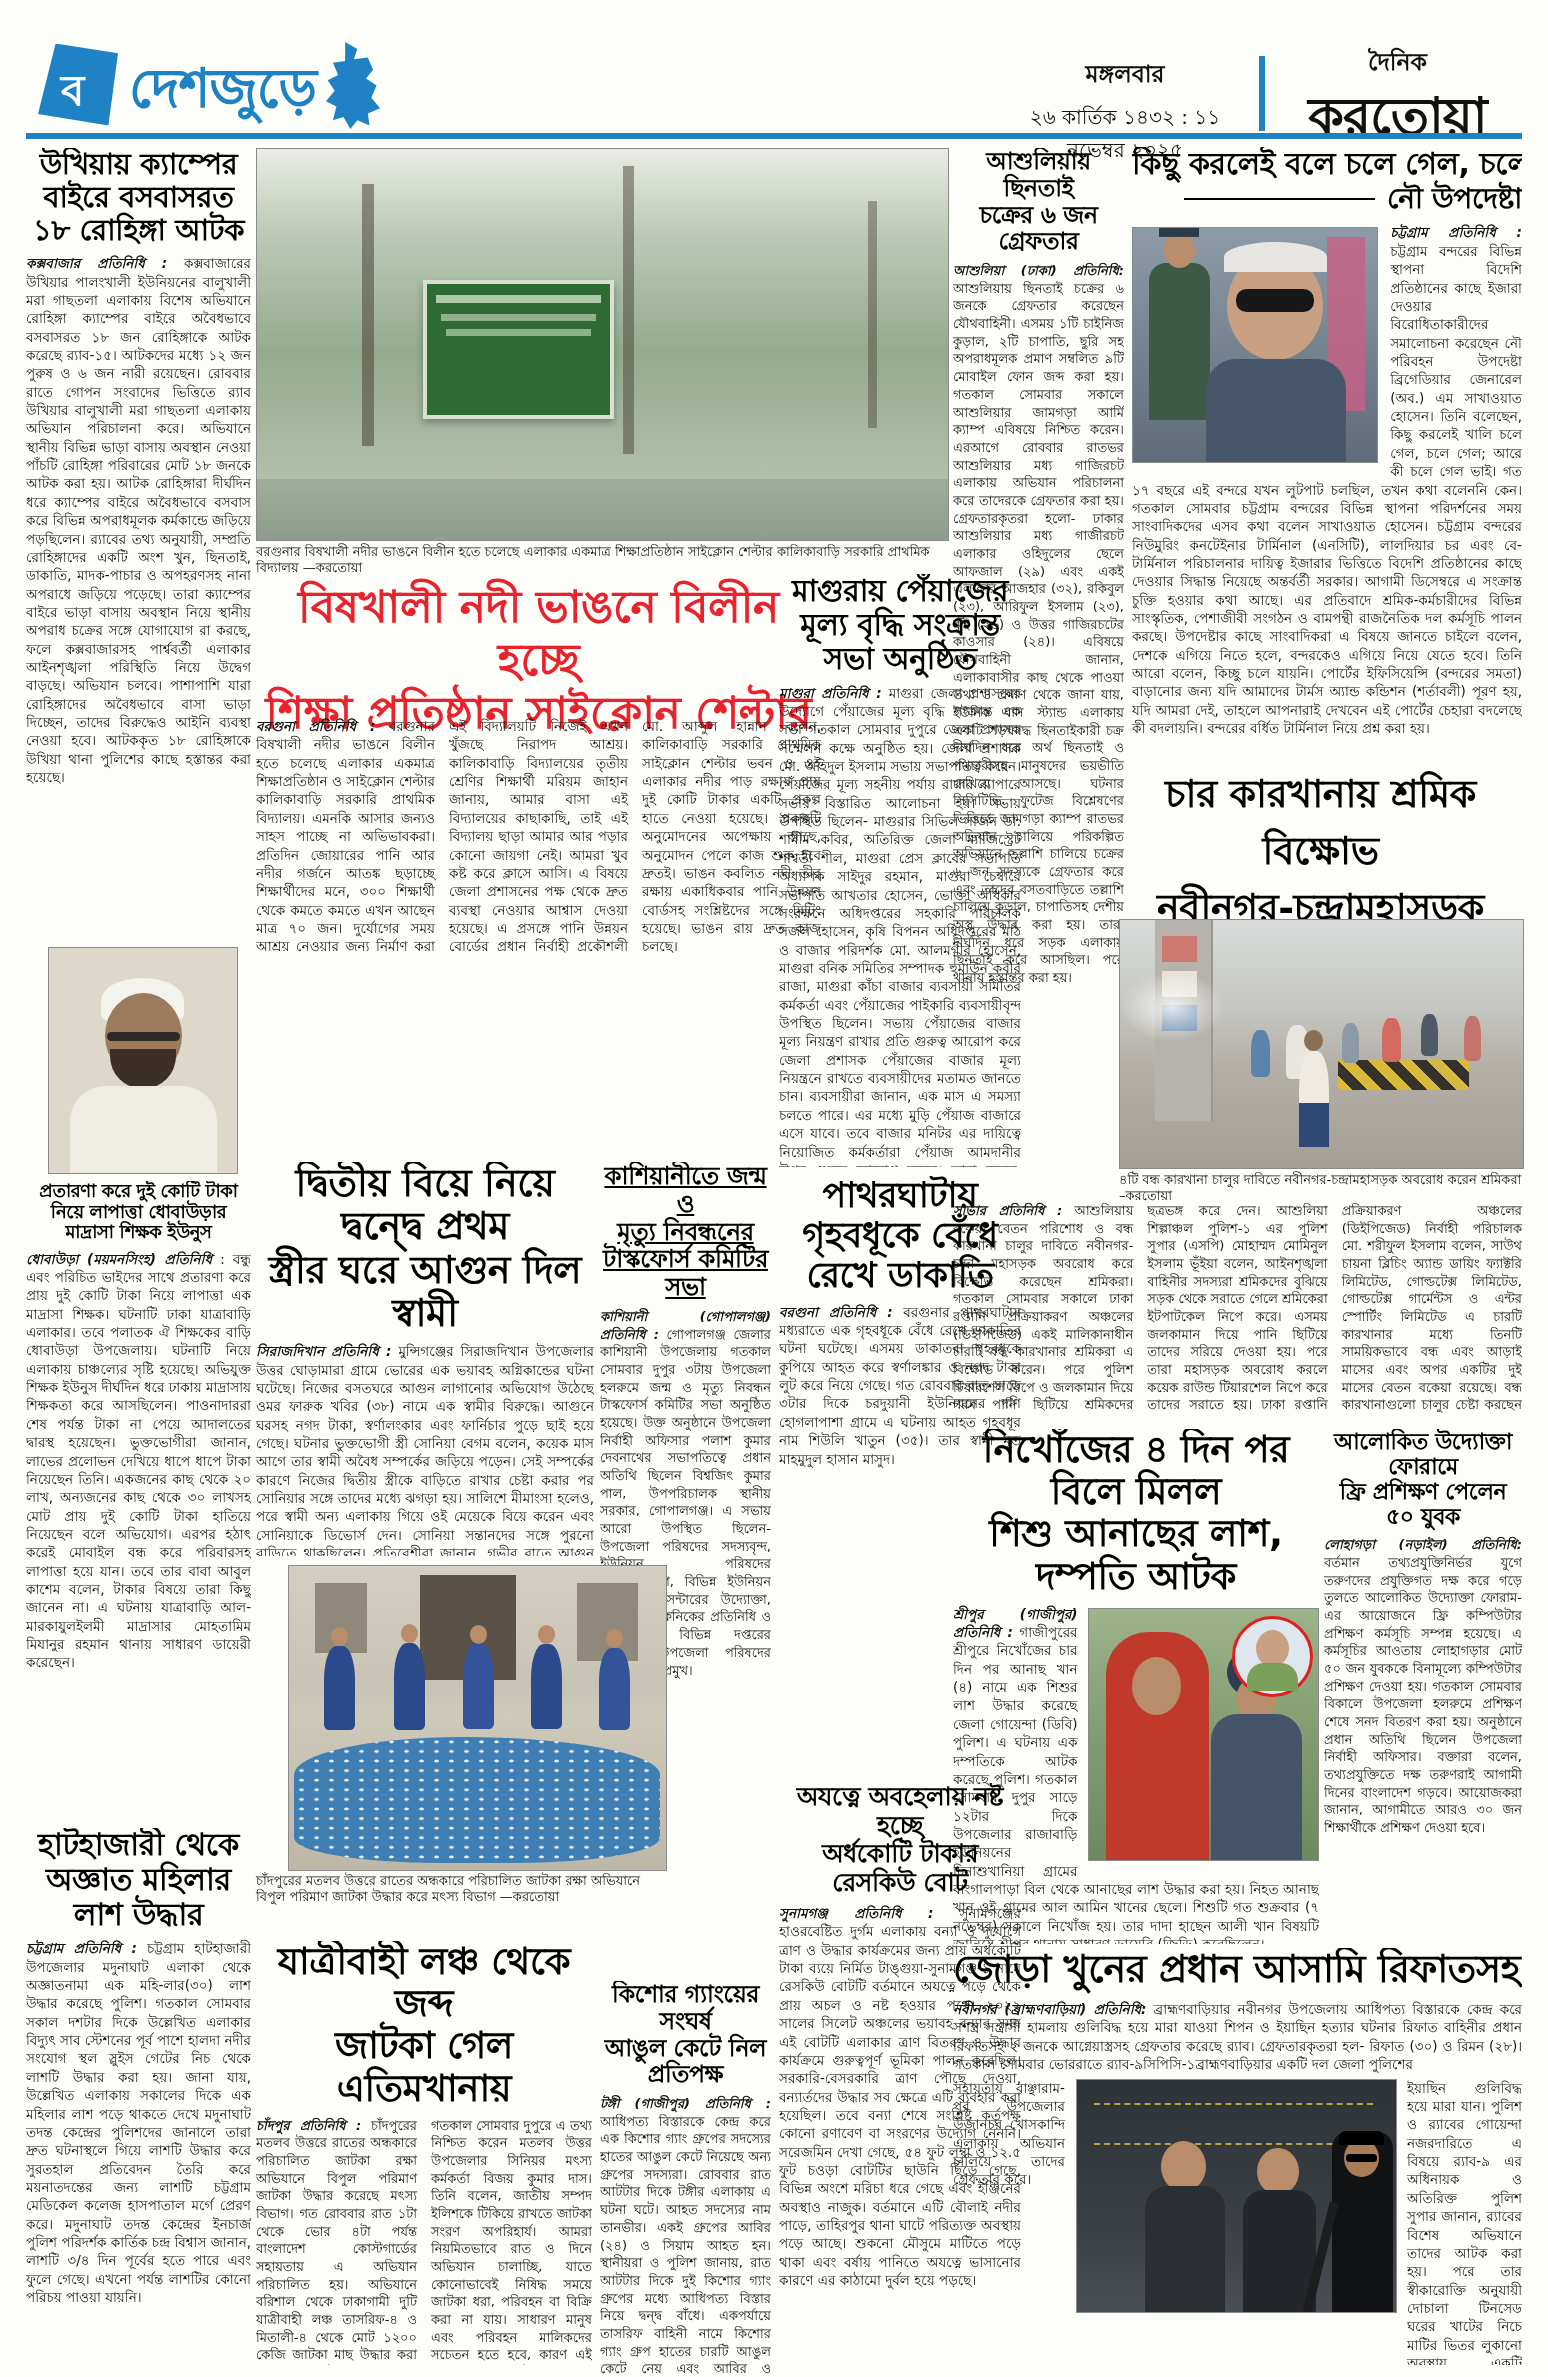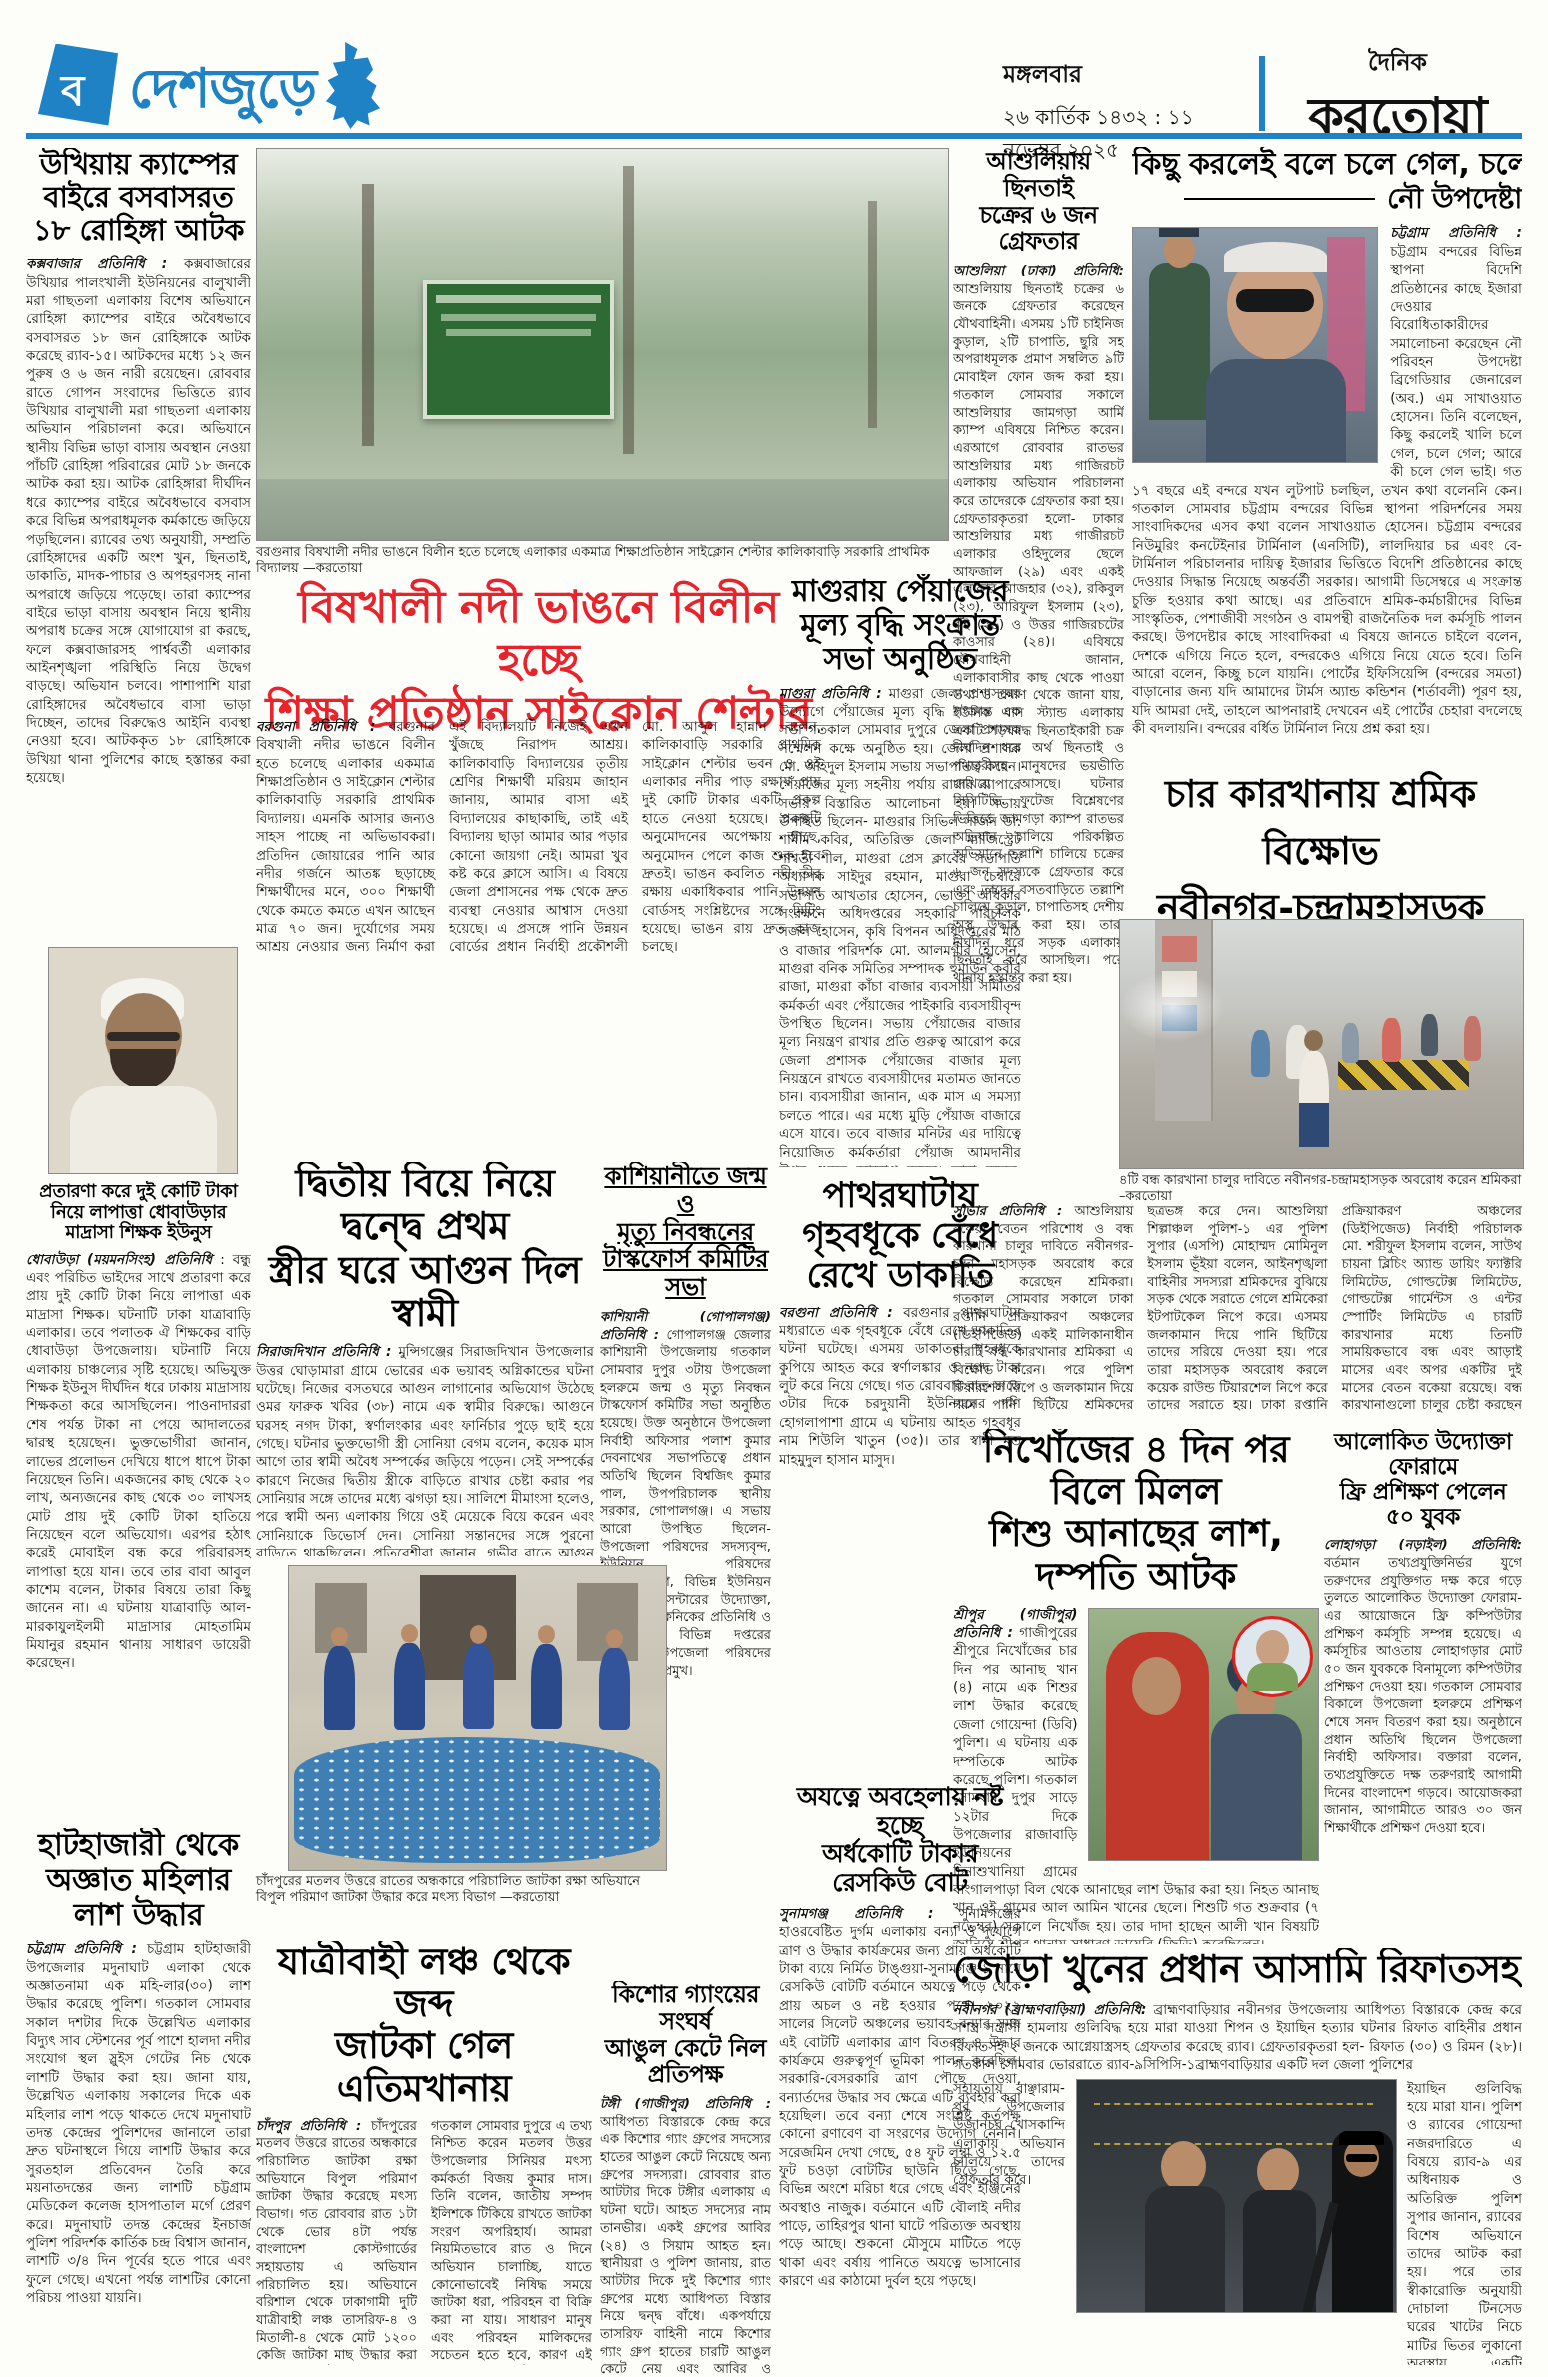--- a/index.html
+++ b/index.html
@@ -35,21 +35,21 @@
   <div class="abs" style="left:38px;top:40px;width:366px;height:91px;">
     <div class="abs" style="left:0;top:3.5px;width:80px;height:82px;background:#1e82c4;clip-path:polygon(22% 0,100% 12%,88% 100%,0 86%);">
       <span style="position:absolute;left:23px;top:14px;color:#fff;font-size:42px;font-weight:bold;">ব</span>
     </div>
     <div class="abs brand-blue" style="left:91px;top:7px;font-size:54px;font-weight:bold;letter-spacing:-0.9px;">দেশজুড়ে</div>
     <svg class="abs" style="left:281px;top:0px;" width="68" height="91" viewBox="0 0 78 104">
       <path d="M30 2 L44 10 L40 22 L56 20 L62 34 L54 44 L66 52 L60 66 L70 78 L56 84 L58 98 L44 92 L36 102 L28 88 L16 92 L20 76 L8 70 L18 58 L10 46 L22 40 L16 26 L30 24 Z" fill="#1e82c4"></path>
     </svg>
   </div>
 
-  <div class="abs" style="left:1003px;top:56px;width:244px;height:75px;text-align:left;">
+  <div class="abs" style="left:1003px;top:56px;width:244px;height:75px;text-align:center;">
     <div style="font-size:23.5px;font-weight:bold;">মঙ্গলবার</div>
     <div style="font-size:20px;font-weight:normal;margin-top:7px;">২৬ কার্তিক ১৪৩২ : ১১ নভেম্বর ২০২৫</div>
   </div>
   <div class="abs" style="left:1259px;top:56px;width:6.1px;height:75px;background:#1e82c4;"></div>
   <div class="abs" style="left:1273px;top:44px;width:249px;height:87px;text-align:center;">
     <div style="font-size:23.5px;font-weight:bold;">দৈনিক</div>
     <div style="font-size:51px;font-weight:bold;letter-spacing:-0.9px;margin-top:-5.2px;">করতোয়া</div>
   </div>
   <div class="abs" style="left:26px;top:133px;width:1496px;height:6.1px;background:#1e82c4;"></div>
 

